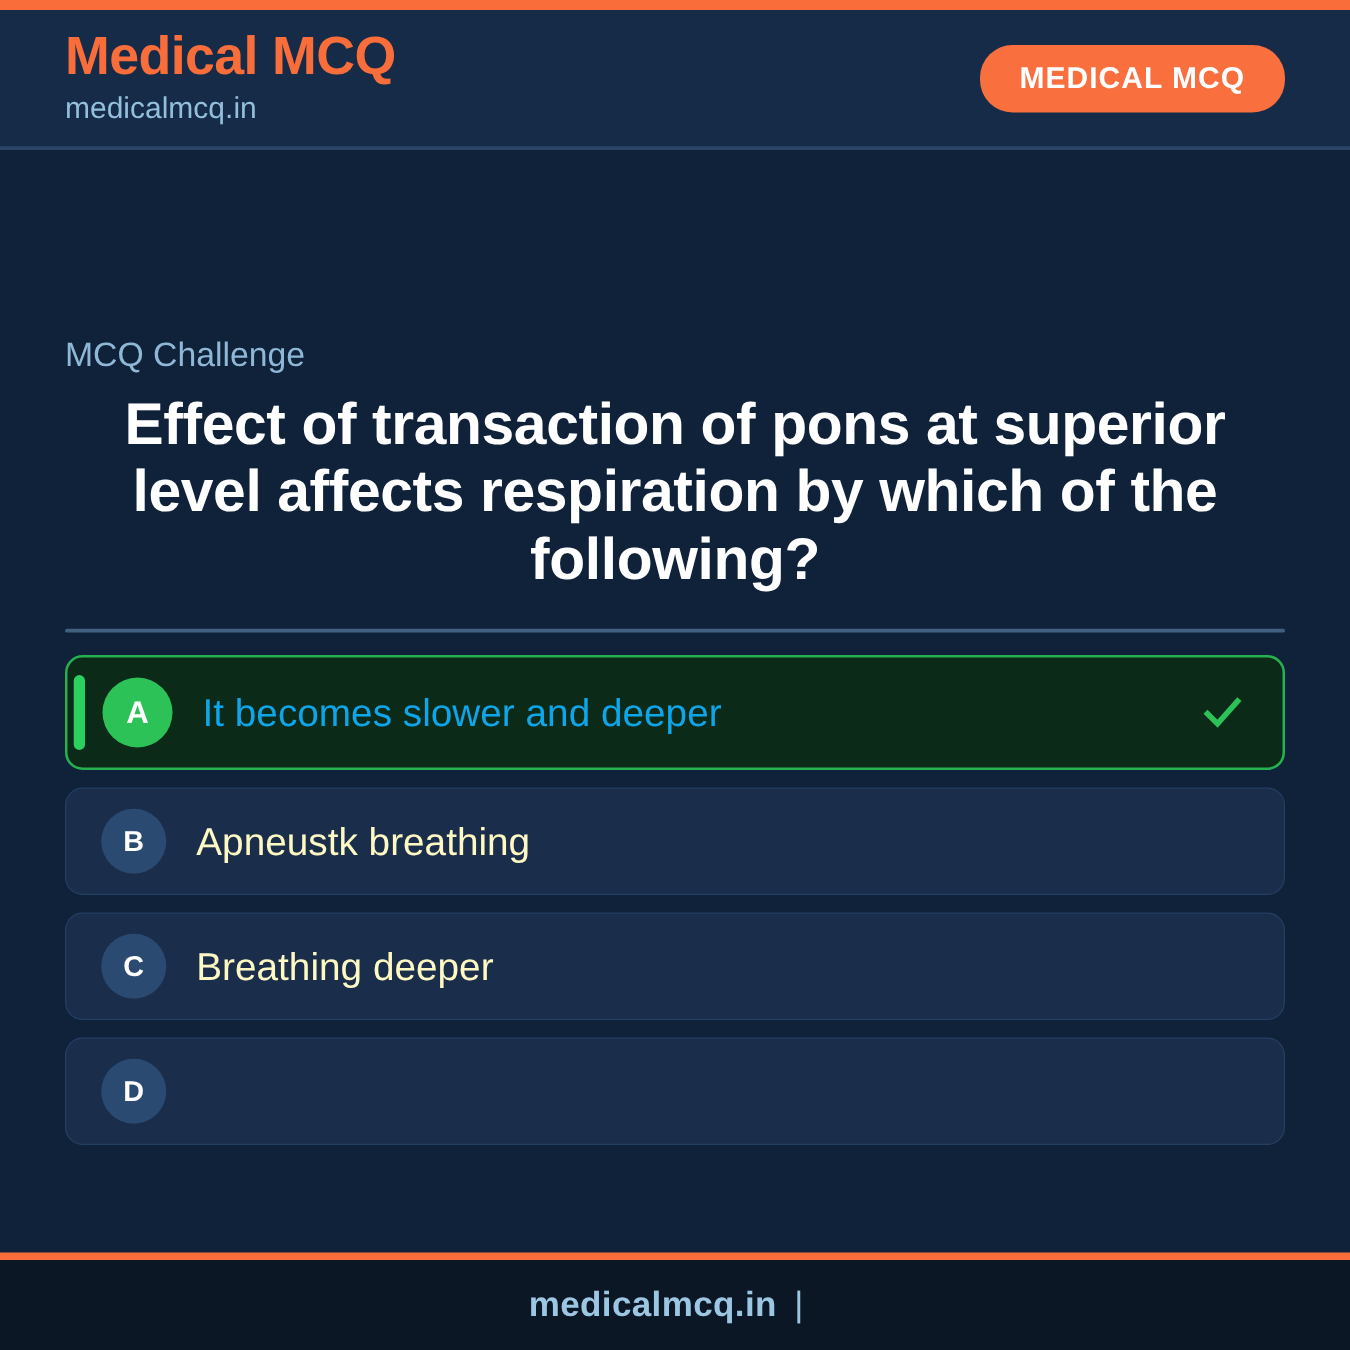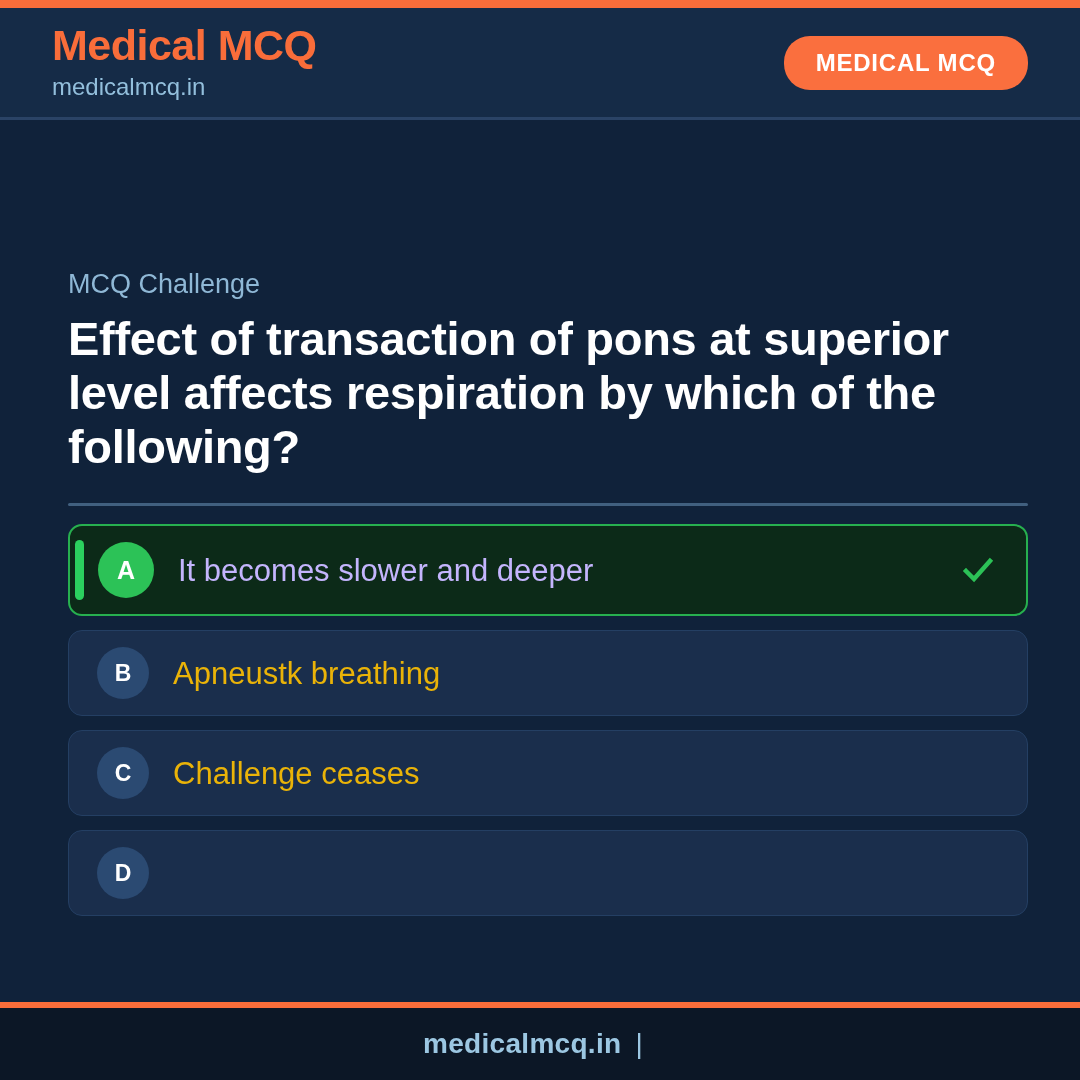--- a/index.html
+++ b/index.html
@@ -67,37 +67,37 @@
     white-space:nowrap;
   }
 
   
   .body {
     flex:1;
     position:relative;
     padding:0 52px;
     display:flex;
     flex-direction:column;
-    margin-left:16px;
   }
 
   .q-wrap { margin-top:148px; }
 
   .eyebrow {
     color:#8FB8D6;
     font-size:27px;
     line-height:1.2;
     margin-bottom:12px;
   }
   .question {
     color:#FFFFFF;
     font-size:47px;
     font-weight:bold;
     line-height:1.14;
     letter-spacing:-0.3px;
+    text-align:center;
   }
 
   .divider {
     height:3px;
     background:#41607F;
     margin:30px 0 18px 0;
     border-radius:2px;
   }
 
   
@@ -123,21 +123,21 @@
     background:#2B4A72;
     color:#FFFFFF;
     font-size:23px;
     font-weight:bold;
     display:flex;
     align-items:center;
     justify-content:center;
     margin-right:24px;
   }
   .option .otext {
-    color:#eab308;
+    color:#fef9c3;
     font-size:31px;
     line-height:1.2;
     flex:1;
   }
   .option .tick {
     flex:none;
     width:44px;
     height:44px;
     display:flex;
     align-items:center;
@@ -158,21 +158,21 @@
     width:9px;
     border-radius:5px;
     background:#2BD05E;
   }
   .option.correct .badge {
     background:#2CC257;
     width:56px;
     height:56px;
     font-size:25px;
   }
-  .option.correct .otext { color:#c4b5fd; }
+  .option.correct .otext { color:#0ea5e9; }
   .option.correct .tick { opacity:1; }
   .tick svg { display:block; }
 
   
   .footer-accent {
     height:6px;
     width:100%;
     background:#F96D3A;
     flex:none;
   }
@@ -232,21 +232,21 @@
       </div>
 
       <div class="option">
         <div class="badge">B</div>
         <div class="otext">Apneustk breathing</div>
         <div class="tick"></div>
       </div>
 
       <div class="option">
         <div class="badge">C</div>
-        <div class="otext">Challenge ceases</div>
+        <div class="otext">Breathing deeper</div>
         <div class="tick"></div>
       </div>
 
       <div class="option">
         <div class="badge">D</div>
         <div class="tick"></div>
       </div>
 
     </div>
   </div>

